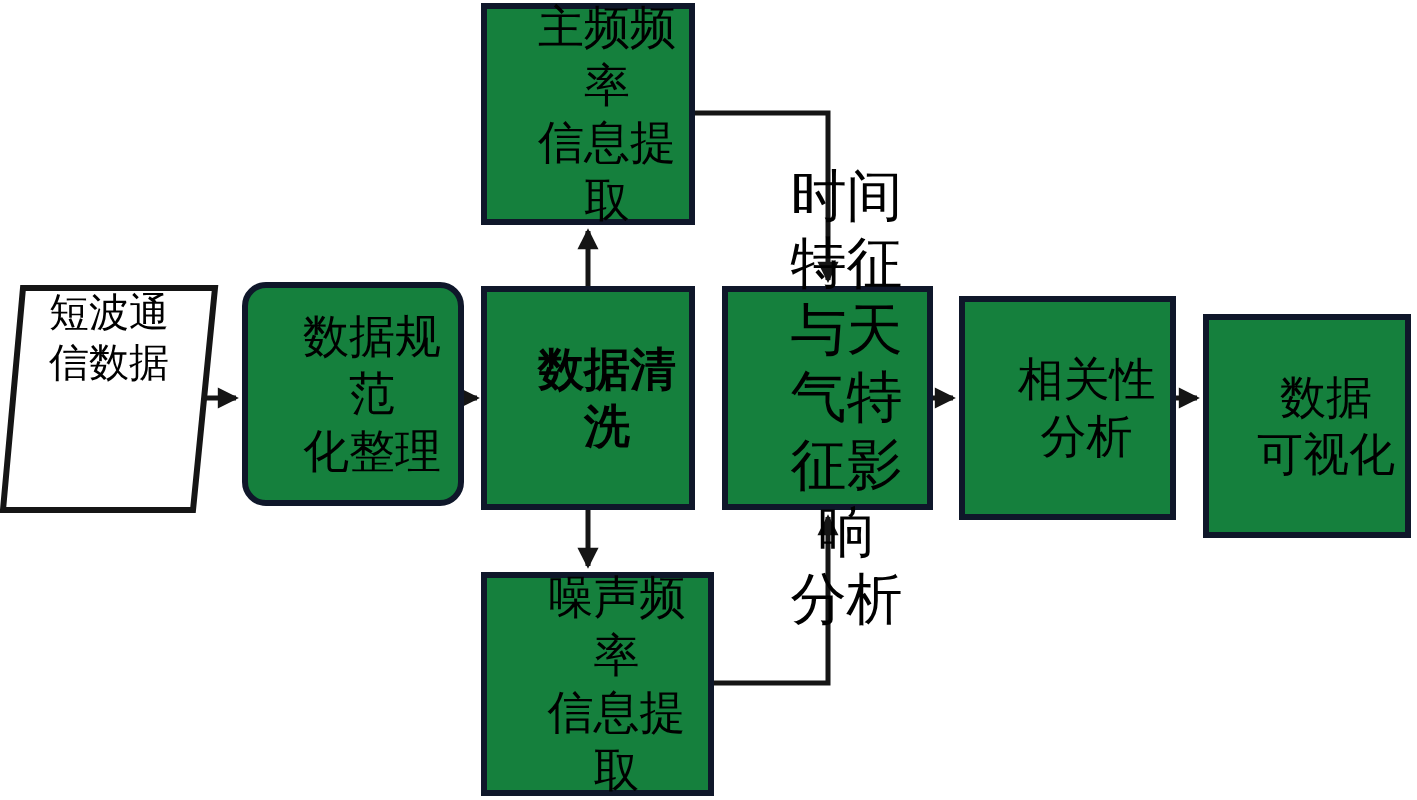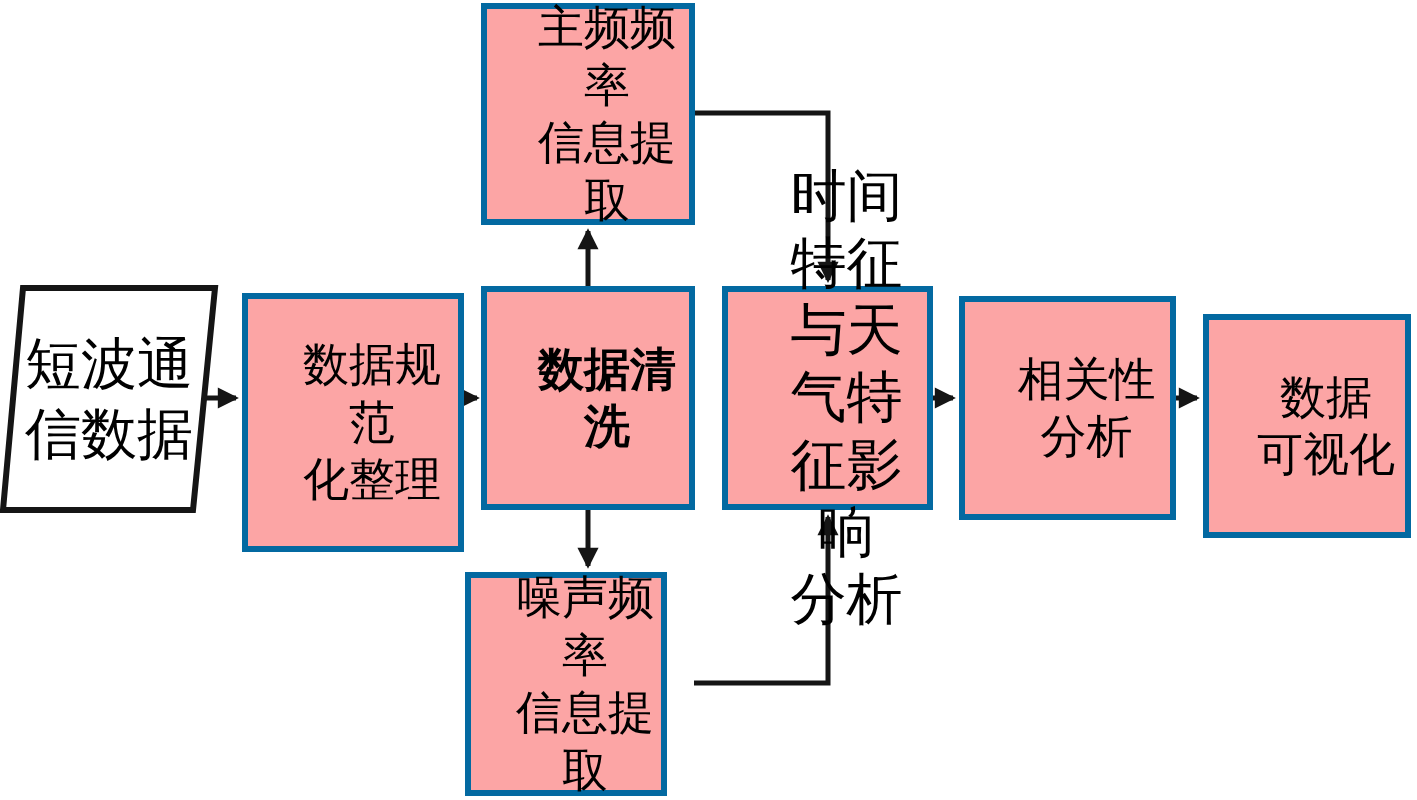--- a/index.html
+++ b/index.html
@@ -18,55 +18,55 @@
   #arrow-layer {
     position: absolute;
     left: 0;
     top: 0;
     width: 1417px;
     height: 800px;
   }
   .node {
     position: absolute;
     box-sizing: border-box;
-    border: 6px solid #0369a1;
-    background: #fca5a5;
+    border: 6px solid #0f172a;
+    background: #15803d;
     display: flex;
     align-items: center;
     justify-content: center;
     text-align: center;
     color: #000000;
     font-size: 46px;
     line-height: 1.25;
     padding-left: 38px;
   }
   .label {
     white-space: pre-line;
   }
   
-  #n-normalize { left: 242px; top: 293px; width: 222px; height: 259px; }
+  #n-normalize { left: 242px; top: 282px; width: 222px; height: 224px; border-radius: 24px; }
   #n-clean     { left: 481px; top: 286px; width: 214px; height: 224px; font-weight: bold; }
   #n-mainfreq  { left: 481px; top: 3px;   width: 214px; height: 222px; }
-  #n-noisefreq { left: 465px; top: 572px; width: 202px; height: 224px; }
+  #n-noisefreq { left: 481px; top: 572px; width: 233px; height: 224px; }
   #n-time      { left: 722px; top: 286px; width: 211px; height: 224px; font-size: 56px; line-height: 1.2; }
   #n-corr      { left: 959px; top: 273px; width: 217px; height: 224px; margin-top: 23px; }
   #n-viz       { left: 1203px; top: 286px; width: 208px; height: 224px; margin-top: 28px; }
   
   #n-source {
     position: absolute;
     left: 8px;
     top: 288px;
     width: 202px;
     height: 222px;
     display: flex;
-    align-items: center;
+    align-items: flex-start;
     justify-content: center;
     text-align: center;
     color: #000000;
-    font-size: 56px;
+    font-size: 40px;
     line-height: 1.25;
     font-family: Liberation Serif, serif;
   }
 </style>
 </head>
 <body>
 
 <div id="canvas">
 
   <svg id="arrow-layer" width="1417" height="800" viewBox="0 0 1417 800" xmlns="http://www.w3.org/2000/svg">

